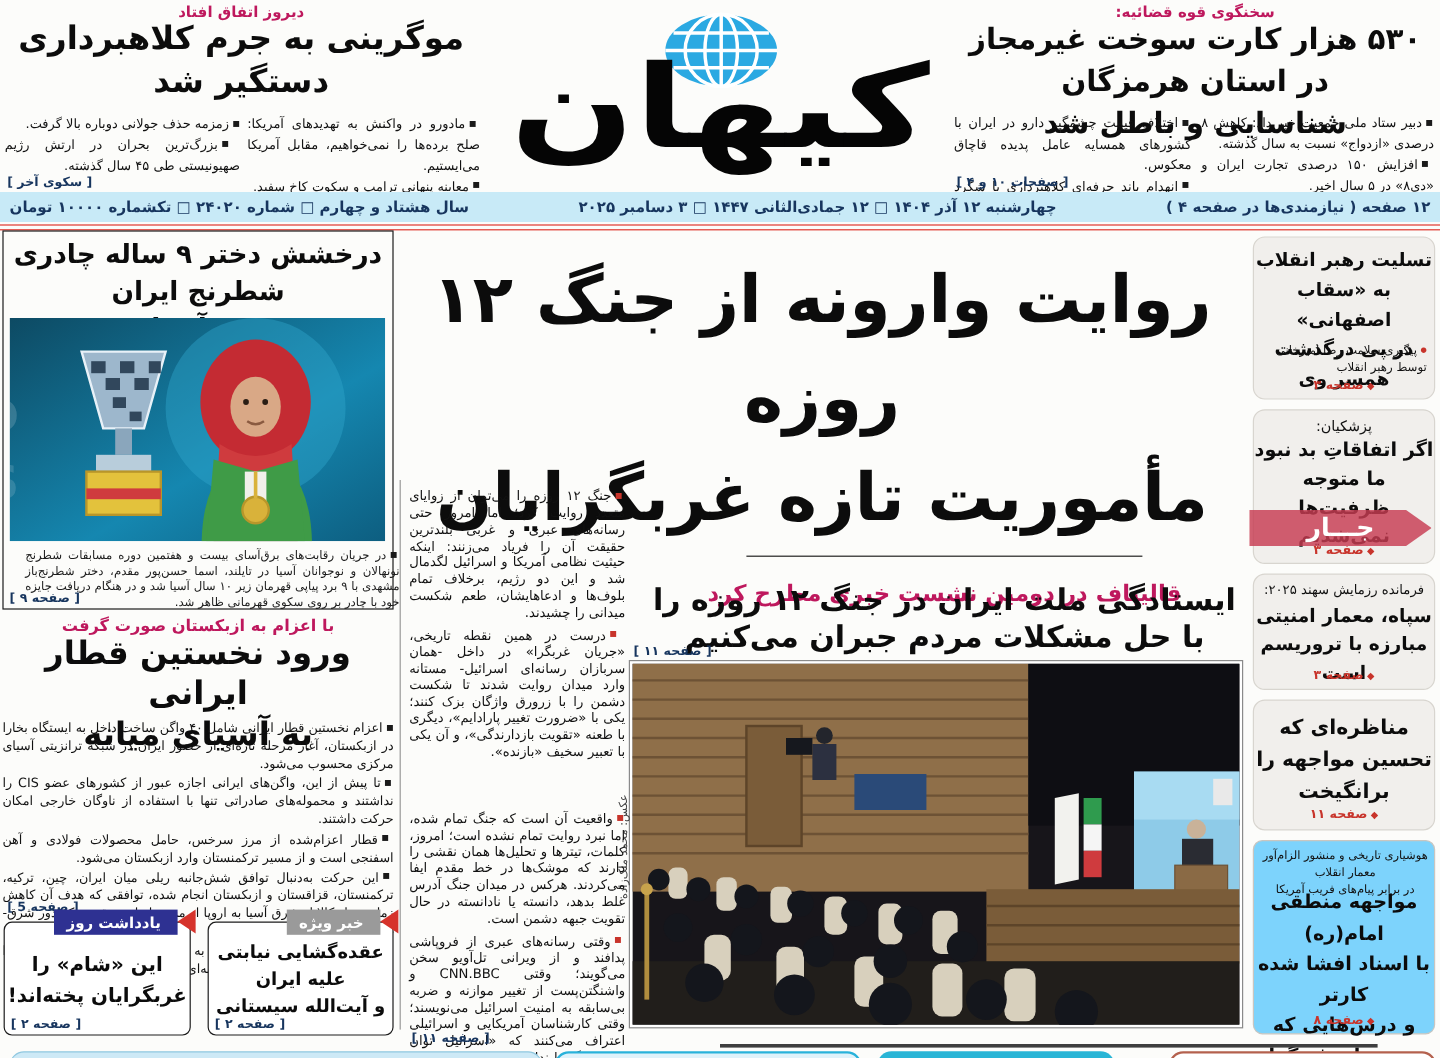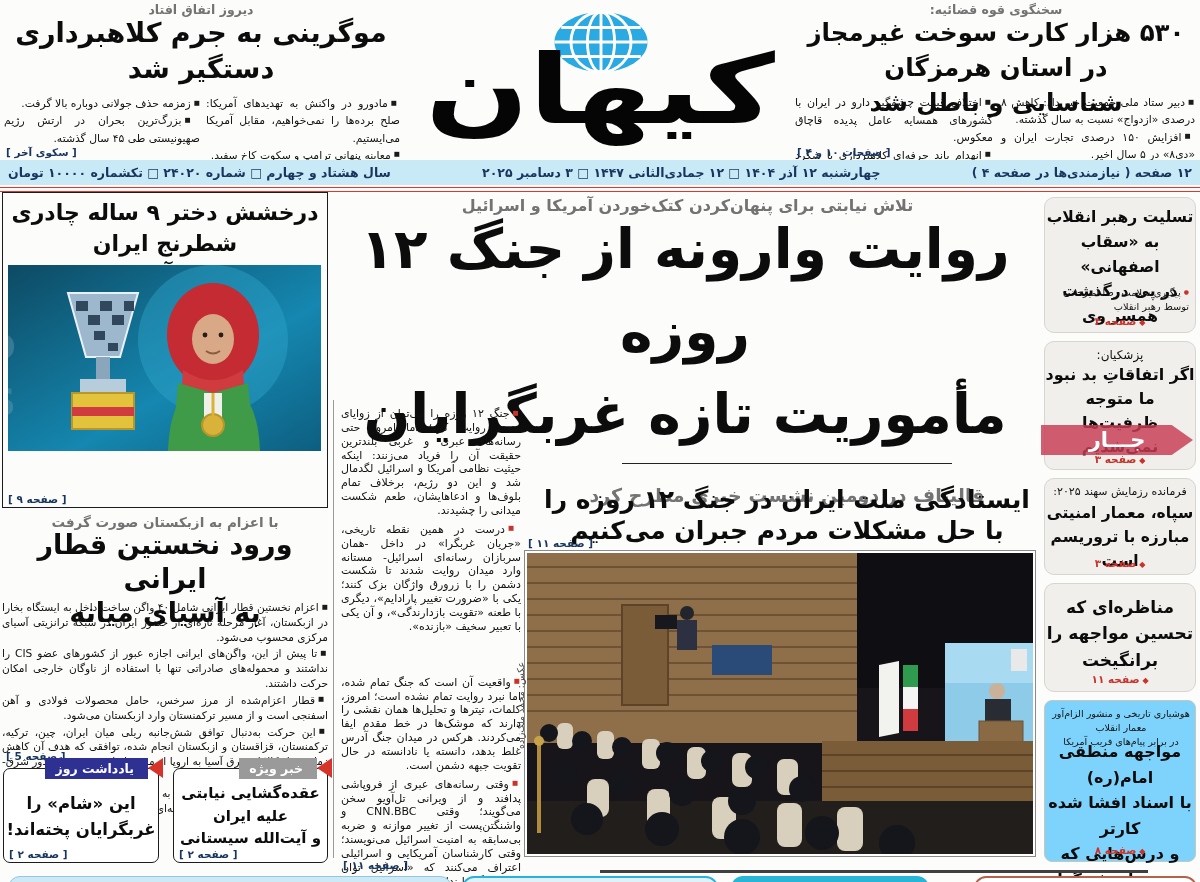--- a/index.html
+++ b/index.html
@@ -7,21 +7,21 @@
   .page {
     position:relative; width:1200px; height:882px; margin:0 auto;
     background:#fcfcfa; overflow:hidden; direction:rtl;
     font-family:"DejaVu Sans", sans-serif; color:#111;
   }
   .abs { position:absolute; }
   .c { text-align:center; }
   .j { text-align:justify; }
   .prel { white-space:pre-line; }
   .hl { font-weight:bold; color:#0c0c0c; }
-  .kick { font-weight:bold; color:#737373; }
+  .kick { font-weight:bold; color:#be185d; }
   
   .bi { position:relative; }
   .bi::before { content:"■"; font-size:6.5px; vertical-align:2.5px; margin-left:3px; color:#1a1a1a; }
   .bi-red::before { color:#c8342b; }
   
   .dot::before { content:"●"; font-size:6px; vertical-align:2px; margin-left:3px; color:#c8342b; }
   
   .badge { font-weight:bold; color:#17355e; font-size:10.5px; white-space:nowrap; }
   .badge::before { content:"[ "; } .badge::after { content:" ]"; }
   
@@ -90,21 +90,20 @@
     <div class="badge abs" style="left:2px;bottom:0;">صفحات ۱۰ و ۴</div>
   </div>
 
   <div class="abs" style="left:0;top:160px;width:1200px;height:25px;background:#c8eaf7;display:flex;align-items:center;justify-content:space-between;padding:0 8px;font-size:12.5px;font-weight:bold;color:#17355e;">
     <span>۱۲ صفحه ( نیازمندی‌ها در صفحه ۴ )</span>
     <span>چهارشنبه ۱۲ آذر ۱۴۰۴ □ ۱۲ جمادی‌الثانی ۱۴۴۷ □ ۳ دسامبر ۲۰۲۵</span>
     <span>سال هشتاد و چهارم □ شماره ۲۴۰۲۰ □ تکشماره ۱۰۰۰۰ تومان</span>
   </div>
   <div class="abs" style="left:0;top:187px;width:1200px;height:5px;border-top:1.5px solid #df372e;border-bottom:1.5px solid #df372e;"></div>
 
-  <div class="kick c abs" style="left:340px;top:196px;width:695px;font-size:16px;">تلاش نیابتی برای پنهان‌کردن کتک‌خوردن آمریکا و اسرائیل</div>
   <div class="hl c prel abs" style="left:335px;top:208px;width:700px;font-size:55px;line-height:1.5;letter-spacing:-1px;">روایت وارونه از جنگ ۱۲ روزه
 مأموریت تازه غربگرایان</div>
 
   <div class="abs" style="left:622px;top:463px;width:330px;border-top:1px solid #222;"></div>
 
   <div class="kick c abs" style="left:540px;top:484px;width:494px;font-size:19px;">قالیباف در دومین نشست خبری مطرح کرد</div>
   <div class="hl c prel abs" style="left:540px;top:484px;width:494px;font-size:25px;line-height:1.24;">ایستادگی ملت ایران در جنگ ۱۲ روزه را
 با حل مشکلات مردم جبران می‌کنیم</div>
   <div class="badge abs" style="left:528px;top:537px;">صفحه ۱۱</div>
 
@@ -242,20 +241,21 @@
         <circle cx="197" cy="70" r="2.4" fill="#2a1d14"></circle>
           <circle cx="213" cy="70" r="2.4" fill="#2a1d14"></circle>
         <path d="M198,86 Q205,91 212,86" stroke="#8a5a40" stroke-width="2" fill="none"></path>
         <path d="M175,105 Q205,125 235,105 L240,186 L170,186 Z" fill="#cf3b3e"></path>
         <path d="M170,118 L205,128 L240,118 L246,186 L164,186 Z" fill="#3f9b47"></path>
         <rect x="196" y="128" width="18" height="26" fill="#f0f0ea"></rect>
         <circle cx="205" cy="160" r="11" fill="#d9b23a" stroke="#b8962a" stroke-width="2"></circle>
         <line x1="205" y1="128" x2="205" y2="150" stroke="#d9b23a" stroke-width="3"></line>
       </svg>
     </div>
+    <div class="bi j abs" style="left:6px;top:264px;width:312px;font-size:9.8px;line-height:1.34;color:#1c1c1c;">در جریان رقابت‌های برق‌آسای بیست و هفتمین دوره مسابقات شطرنج نونهالان و نوجوانان آسیا در تایلند، اسما حسن‌پور مقدم، دختر شطرنج‌باز مشهدی با ۹ برد پیاپی قهرمان زیر ۱۰ سال آسیا شد و در هنگام دریافت جایزه خود با چادر بر روی سکوی قهرمانی ظاهر شد.</div>
     <div class="badge abs" style="left:5px;bottom:2px;">صفحه ۹</div>
   </div>
 
   <div class="abs" style="left:2px;top:514px;width:326px;height:248px;">
     <div class="kick c abs" style="left:0;top:0;width:100%;font-size:13.5px;">با اعزام به ازبکستان صورت گرفت</div>
     <div class="hl c prel abs" style="left:0;top:14px;width:100%;font-size:27px;line-height:1.25;">ورود نخستین قطار ایرانی
 به آسیای میانه</div>
     <div class="abs" style="left:0;top:86px;width:326px;font-size:10.6px;line-height:1.4;">
       <div class="bi j" style="margin-bottom:2px;">اعزام نخستین قطار ایرانی شامل ۴۰ واگن ساخت داخل به ایستگاه بخارا در ازبکستان، آغاز مرحله تازه‌ای از حضور ایران در شبکه ترانزیتی آسیای مرکزی محسوب می‌شود.</div>
       <div class="bi j" style="margin-bottom:2px;">تا پیش از این، واگن‌های ایرانی اجازه عبور از کشورهای عضو CIS را نداشتند و محموله‌های صادراتی تنها با استفاده از ناوگان خارجی امکان حرکت داشتند.</div>

